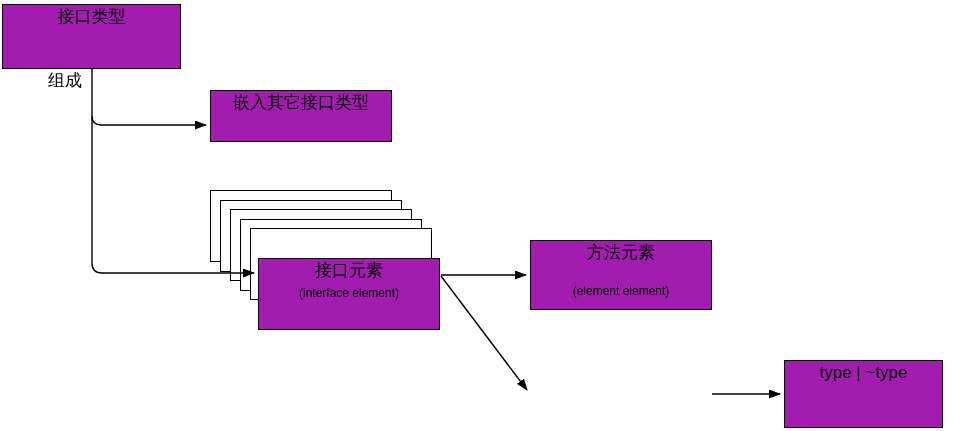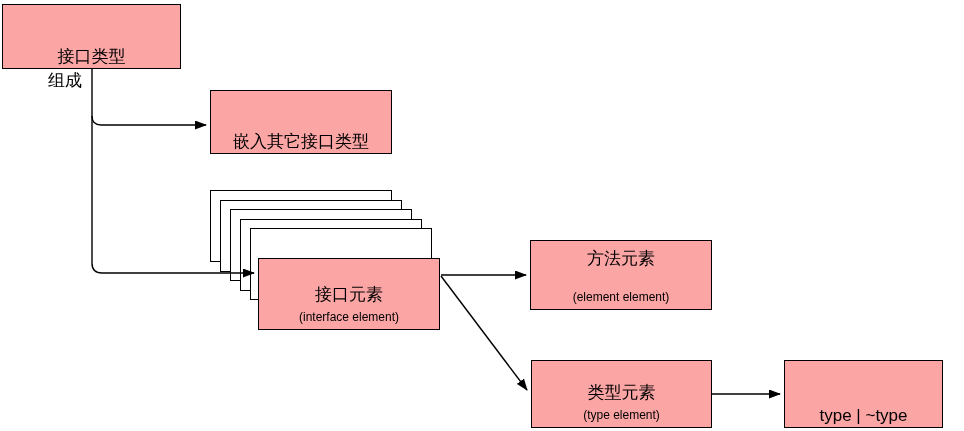--- a/index.html
+++ b/index.html
@@ -13,25 +13,25 @@
     height: 431px;
     background: #ffffff;
     font-family: "Liberation Sans", "DejaVu Sans", sans-serif;
     color: #000000;
     overflow: hidden;
   }
   .node {
     position: absolute;
     box-sizing: border-box;
     border: 1.5px solid #000000;
-    background: #fca5a5;
+    background: #a21caf;
     display: flex;
     flex-direction: column;
     align-items: center;
-    justify-content: flex-end;
+    justify-content: flex-start;
     text-align: center;
     font-size: 16px;
     line-height: 23px;
   }
   .node .title-zh {
     font-size: 17px;
   }
   .node .subtitle-en {
     font-size: 12px;
   }
@@ -53,21 +53,21 @@
   .edges {
     position: absolute;
     left: 0;
     top: 0;
     width: 964px;
     height: 431px;
     pointer-events: none;
   }
   
   #n-interface-type { left: 2px;   top: 4px;   width: 179px; height: 65px; font-size: 17px; }
-  #n-embed          { left: 210px; top: 90px;  width: 182px; height: 64px; font-size: 17px; }
+  #n-embed          { left: 210px; top: 90px;  width: 182px; height: 52px; font-size: 17px; }
   #n-interface-el   { left: 258px; top: 238px; width: 182px; height: 72px; margin-top: 20px; }
   #n-method-el      { left: 530px; top: 240px; width: 182px; height: 70px; gap: 16px; }
   #n-type-el        { left: 531px; top: 360px; width: 181px; height: 68px; }
   #n-type-term      { left: 784px; top: 360px; width: 159px; height: 68px; font-size: 17px; }
   #lbl-compose      { left: 47px;  top: 71px; text-align: right; }
   #card-1 { left: 210px; top: 190px; }
   #card-2 { left: 220px; top: 200px; }
   #card-3 { left: 230px; top: 209px; }
   #card-4 { left: 240px; top: 219px; }
   #card-5 { left: 250px; top: 228px; }
@@ -109,22 +109,18 @@
   <div class="node" id="n-interface-el">
     <span class="title-zh">接口元素</span>
     <span class="subtitle-en">(interface element)</span>
   </div>
 
   <div class="node" id="n-method-el">
     <span class="title-zh">方法元素</span>
     <span class="subtitle-en">(element element)</span>
   </div>
 
-  <div class="node" id="n-type-el">
-    <span class="title-zh">类型元素</span>
-    <span class="subtitle-en">(type element)</span>
-  </div>
 
   <div class="node" id="n-type-term">
     <span>type | ~type</span>
   </div>
 
 </div>
 
 </body></html>

